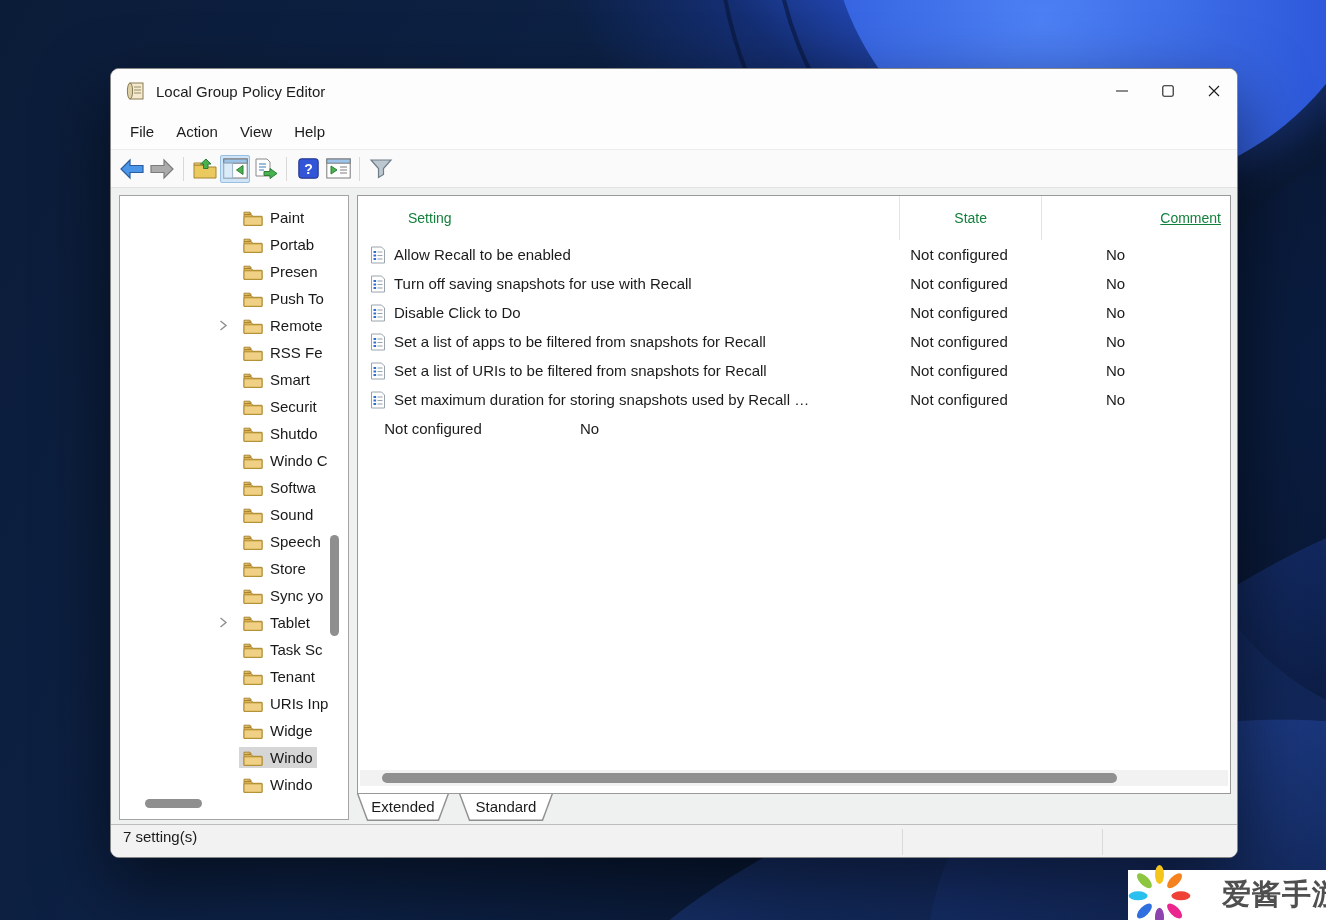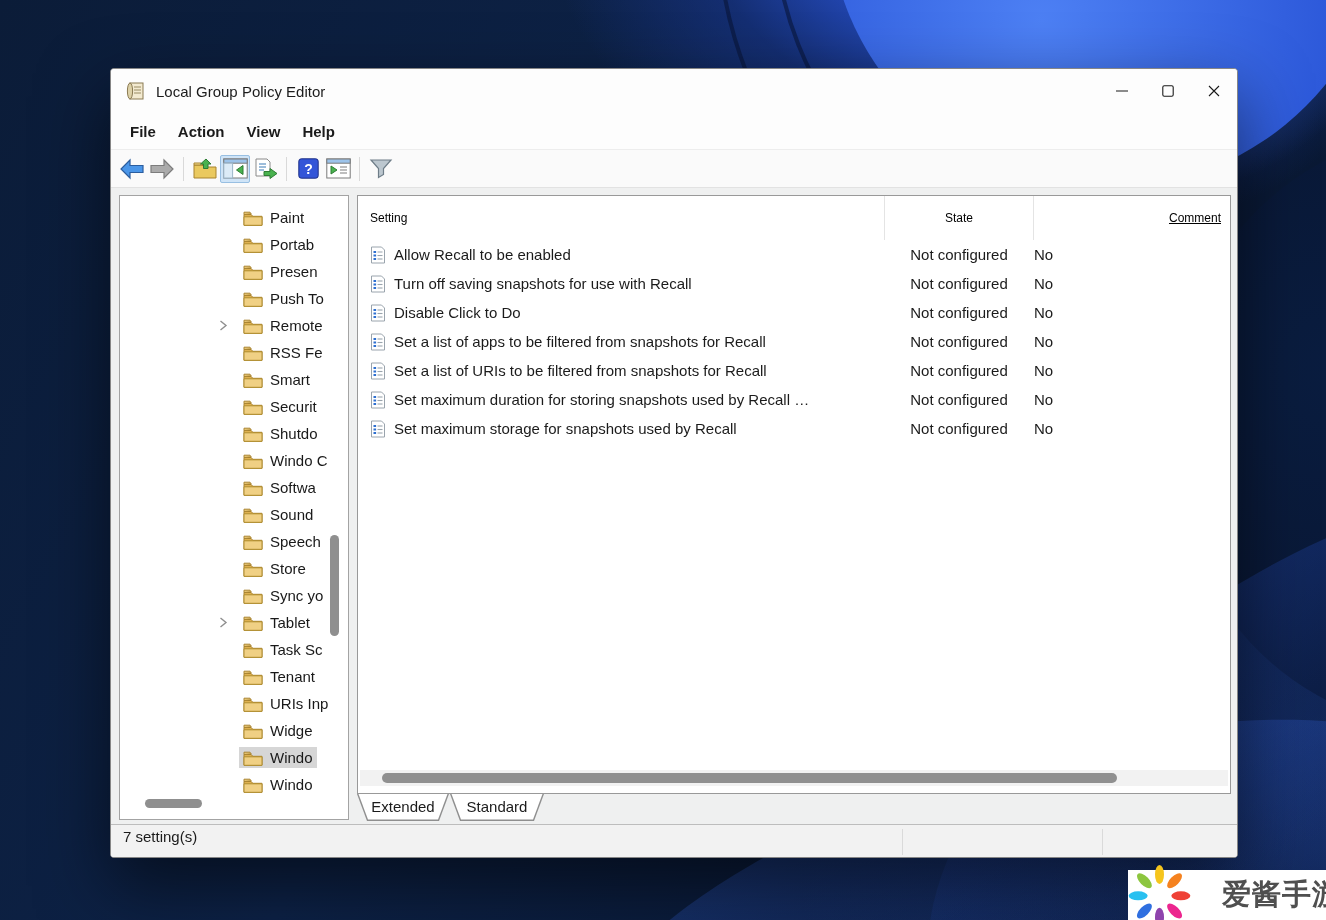--- a/index.html
+++ b/index.html
@@ -22,31 +22,31 @@
   .dark-circle{position:absolute;left:1168px;top:130px;width:560px;height:600px;border-radius:50%;
       background:radial-gradient(circle at 30% 40%, #0a1d40 0%, #091632 70%);}
   .wave{position:absolute;pointer-events:none;border-radius:45%;}
   .w1{left:560px;top:760px;width:1000px;height:460px;transform:rotate(-16deg);
       background:linear-gradient(180deg, rgba(46,90,200,.38) 0%, rgba(16,32,74,0) 55%);}
   .w2{left:900px;top:560px;width:900px;height:520px;transform:rotate(-30deg);
       background:linear-gradient(180deg, rgba(36,74,180,.30) 0%, rgba(10,22,52,0) 50%);}
 
   
   .window{position:absolute;left:110px;top:68px;width:1128px;height:790px;box-sizing:border-box;
-    background:#fbfbfb;border:1px solid #868686;border-radius:4px;overflow:hidden;
+    background:#fbfbfb;border:1px solid #868686;border-radius:9px;overflow:hidden;
     box-shadow:0 28px 70px rgba(0,0,0,.55);}
   .titlebar{height:44px;display:flex;align-items:center;background:#fdfdfd;}
   .title-icon{margin-left:14px;width:22px;height:22px;flex:0 0 auto;}
   .title-text{margin-left:9px;font-size:15px;color:#1b1b1b;}
   .caption-buttons{margin-left:auto;display:flex;height:100%;}
   .cap-btn{width:46px;height:100%;display:flex;align-items:center;justify-content:center;cursor:default;}
 
   .menubar{height:36px;display:flex;align-items:center;background:#fdfdfd;padding-left:8px;
     border-bottom:1px solid #ededed;font-size:15px;color:#1b1b1b;}
-  .menu-item{padding:4px 11px;border-radius:3px;font-weight:bold;}
+  .menu-item{padding:4px 11px;border-radius:3px;}
 
   .toolbar{height:37px;display:flex;align-items:center;background:#fafafa;padding-left:6px;
     border-bottom:1px solid #e2e2e2;}
   .tb-btn{width:30px;height:28px;display:flex;align-items:center;justify-content:center;border-radius:2px;}
   .tb-btn.active{background:#cfe4f7;border:1px solid #98bfe2;box-sizing:border-box;}
   .tb-sep{width:1px;height:24px;background:#d9d9d9;margin:0 6px;}
 
   .content{position:relative;height:672px;background:#eff0f0;}
 
   
@@ -57,34 +57,34 @@
   .expander{position:absolute;left:96px;width:14px;height:14px;display:flex;align-items:center;justify-content:center;}
   .tree-node{position:absolute;left:119px;display:flex;align-items:center;gap:7px;padding:2px 4px;max-width:90px;overflow:hidden;white-space:nowrap;}
   .tree-row.sel .tree-node{background:#d6d6d6;}
   .tree-label{overflow:hidden;white-space:nowrap;max-width:58px;}
   .lp-vscroll{position:absolute;right:9px;top:339px;width:9px;height:101px;background:#8f8f8f;border-radius:5px;}
   .lp-hscroll{position:absolute;left:25px;bottom:11px;width:57px;height:9px;background:#8f8f8f;border-radius:5px;}
 
   
   .right-pane{position:absolute;left:246px;top:7px;width:874px;height:599px;box-sizing:border-box;
     background:#fff;border:1px solid #999;overflow:hidden;}
-  .list-header{display:flex;height:44px;align-items:center;font-size:12px;color:#000000;}
+  .list-header{display:flex;height:44px;align-items:center;font-size:14px;color:#15803d;padding-left:38px;}
   .lh-cell{box-sizing:border-box;height:100%;display:flex;align-items:center;}
   .lh-setting{width:526px;padding-left:12px;}
   .lh-state{width:150px;justify-content:center;border-left:1px solid #e4e4e4;border-right:1px solid #e4e4e4;}
   .lh-comment{width:196px;justify-content:flex-end;padding-right:9px;text-decoration:underline;}
   .list-row{display:flex;height:29px;align-items:center;font-size:15px;color:#1b1b1b;}
   .lr-setting{width:526px;box-sizing:border-box;padding-left:12px;display:flex;align-items:center;gap:8px;white-space:nowrap;overflow:hidden;}
   .lr-state{width:150px;text-align:center;}
-  .lr-comment{width:196px;box-sizing:border-box;text-align:left;padding-right:33px;}
+  .lr-comment{width:196px;box-sizing:border-box;text-align:center;padding-right:33px;}
   .rp-hscroll-track{position:absolute;left:2px;right:2px;bottom:7px;height:16px;background:#f2f2f2;}
   .rp-hscroll-thumb{position:absolute;left:24px;bottom:10px;width:735px;height:10px;background:#909090;border-radius:5px;}
 
   
-  .tab-strip{position:absolute;left:246px;top:606px;height:28px;display:flex;gap:1px;}
+  .tab-strip{position:absolute;left:246px;top:606px;height:28px;display:flex;gap:10px;}
   .tab{position:relative;height:27px;}
   .tab-ext{width:92px;}
   .tab-std{width:94px;}
   .tab .shape{position:absolute;inset:0;background:#8f8f8f;
     clip-path:polygon(0 0,100% 0,calc(100% - 10px) 100%,10px 100%);}
   .tab .shape-in{position:absolute;inset:0;background:#fff;
     clip-path:polygon(1.5px 0,calc(100% - 1.5px) 0,calc(100% - 11px) calc(100% - 1.5px),11px calc(100% - 1.5px));}
   .tab .tab-label{position:absolute;inset:0;display:flex;align-items:center;justify-content:center;
     font-size:15px;color:#1b1b1b;padding-bottom:2px;}
 
@@ -654,34 +654,20 @@
           <line x1="7.5" y1="13" x2="12.5" y2="13" stroke="#9aa4ad" stroke-width="1.1"></line>
         </svg>
       </span>
       <span class="txt">Set maximum duration for storing snapshots used by Recall  …</span>
     </div>
     <div class="lr-state">Not configured</div>
     <div class="lr-comment">No</div>
   </div>
 
   <div class="list-row">
-    <div class="lr-setting">
-      <span>
-        <svg width="16" height="18" viewBox="0 0 16 18">
-          <path d="M1.5 1 h10 l3 3 v13 h-13 z" fill="#ffffff" stroke="#9aa4ad"></path>
-          <rect x="3.5" y="5" width="2.6" height="2" fill="#2d6fd0"></rect>
-          <line x1="7.5" y1="6" x2="12.5" y2="6" stroke="#9aa4ad" stroke-width="1.1"></line>
-          <rect x="3.5" y="8.5" width="2.6" height="2" fill="#2d6fd0"></rect>
-          <line x1="7.5" y1="9.5" x2="12.5" y2="9.5" stroke="#9aa4ad" stroke-width="1.1"></line>
-          <rect x="3.5" y="12" width="2.6" height="2" fill="#2d6fd0"></rect>
-          <line x1="7.5" y1="13" x2="12.5" y2="13" stroke="#9aa4ad" stroke-width="1.1"></line>
-        </svg>
-      </span>
-      <span class="txt">Set maximum storage for snapshots used by Recall</span>
-    </div>
     <div class="lr-state">Not configured</div>
     <div class="lr-comment">No</div>
   </div>
 </div>
       <div class="rp-hscroll-track"></div>
       <div class="rp-hscroll-thumb"></div>
     </div>
 
     <div class="tab-strip">
       <div class="tab tab-ext">

